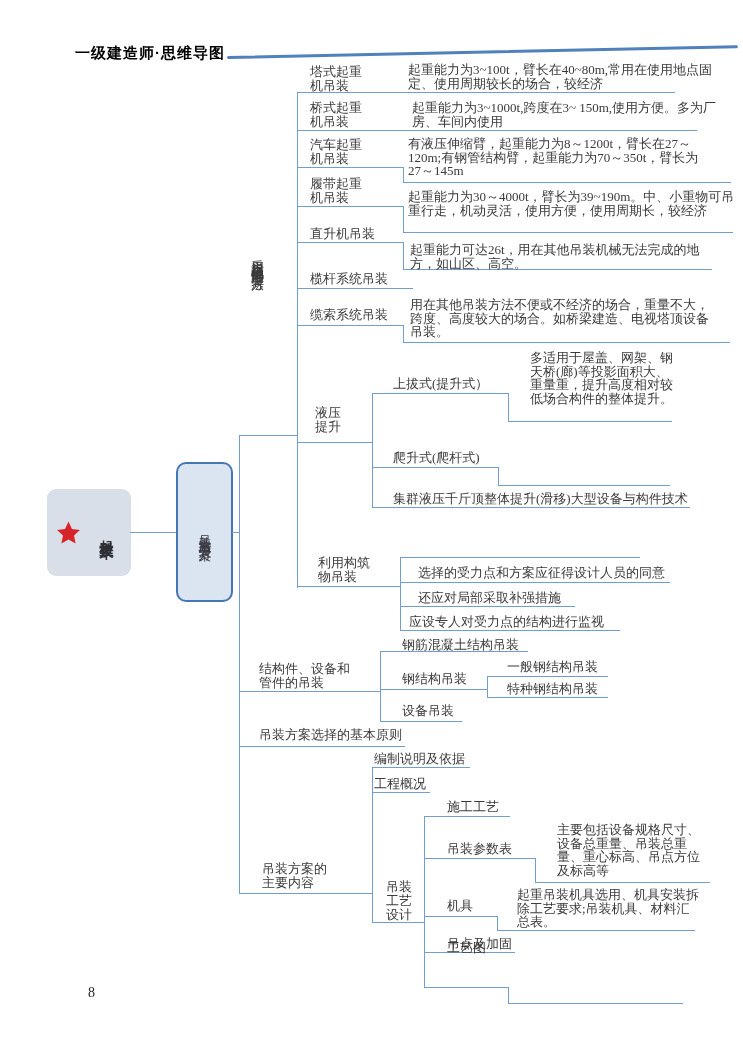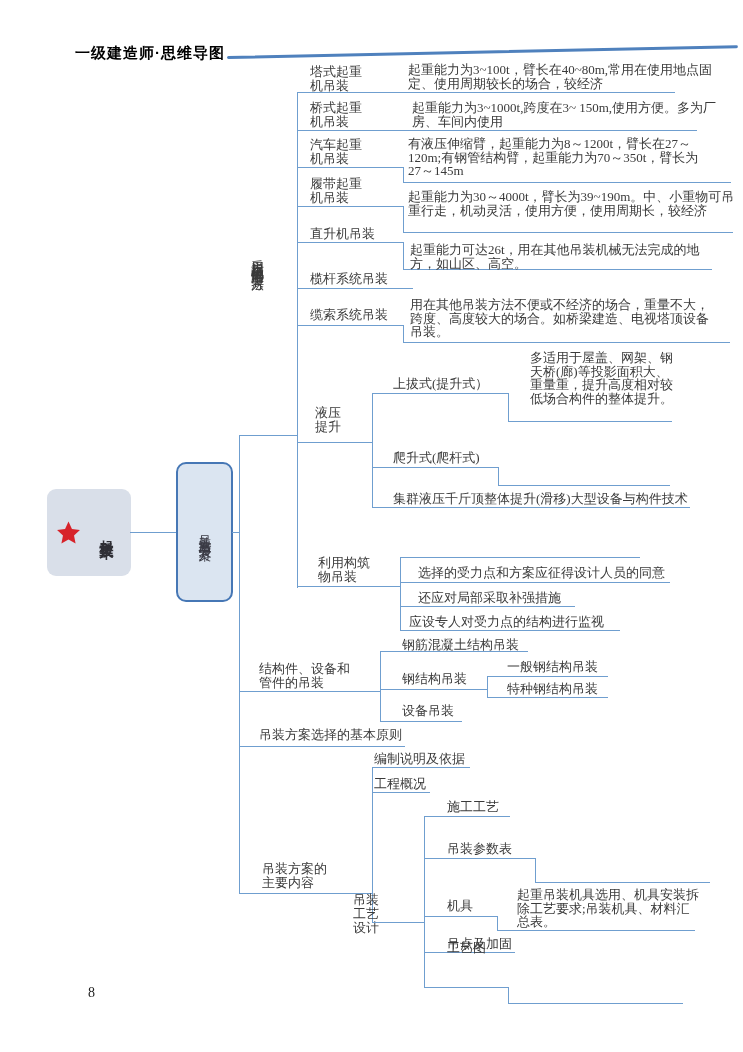--- a/index.html
+++ b/index.html
@@ -155,31 +155,32 @@
   <div class="lbl" style="left:262px;top:862px;width:70px;">吊装方案的主要内容</div>
   <div class="h" style="left:239px;top:893px;width:133px;"></div>
   <div class="v" style="left:372px;top:767px;height:156px;"></div>
 
   <div class="lbl" style="left:374px;top:752px;width:110px;">编制说明及依据</div>
   <div class="h" style="left:372px;top:767px;width:98px;"></div>
 
   <div class="lbl" style="left:374px;top:777px;width:70px;">工程概况</div>
   <div class="h" style="left:372px;top:792px;width:58px;"></div>
 
-  <div class="lbl" style="left:353px;top:880px;width:28px;margin-top:13px;">吊装工艺设计</div>
+  <div class="lbl" style="left:386px;top:880px;width:28px;">吊装工艺设计</div>
   <div class="h" style="left:372px;top:922px;width:52px;"></div>
   <div class="v" style="left:424px;top:816px;height:172px;"></div>
 
   <div class="lbl" style="left:447px;top:800px;width:70px;">施工工艺</div>
   <div class="h" style="left:424px;top:816px;width:86px;"></div>
 
   <div class="lbl" style="left:447px;top:842px;width:85px;">吊装参数表</div>
   <div class="h" style="left:424px;top:858px;width:111px;"></div>
   <div class="v" style="left:535px;top:858px;height:24px;"></div>
   <div class="h" style="left:535px;top:882px;width:175px;"></div>
+  <div class="desc" style="left:557px;top:823px;width:150px;">主要包括设备规格尺寸、设备总重量、吊装总重量、重心标高、吊点方位及标高等</div>
 
   <div class="lbl" style="left:447px;top:899px;width:40px;">机具</div>
   <div class="h" style="left:424px;top:916px;width:73px;"></div>
   <div class="v" style="left:497px;top:916px;height:14px;"></div>
   <div class="h" style="left:497px;top:930px;width:198px;"></div>
   <div class="desc" style="left:517px;top:888px;width:182px;">起重吊装机具选用、机具安装拆除工艺要求;吊装机具、材料汇总表。</div>
 
   <div class="lbl" style="left:447px;top:937px;width:85px;">吊点及加固</div>
   <div class="h" style="left:424px;top:952px;width:91px;"></div>
 

